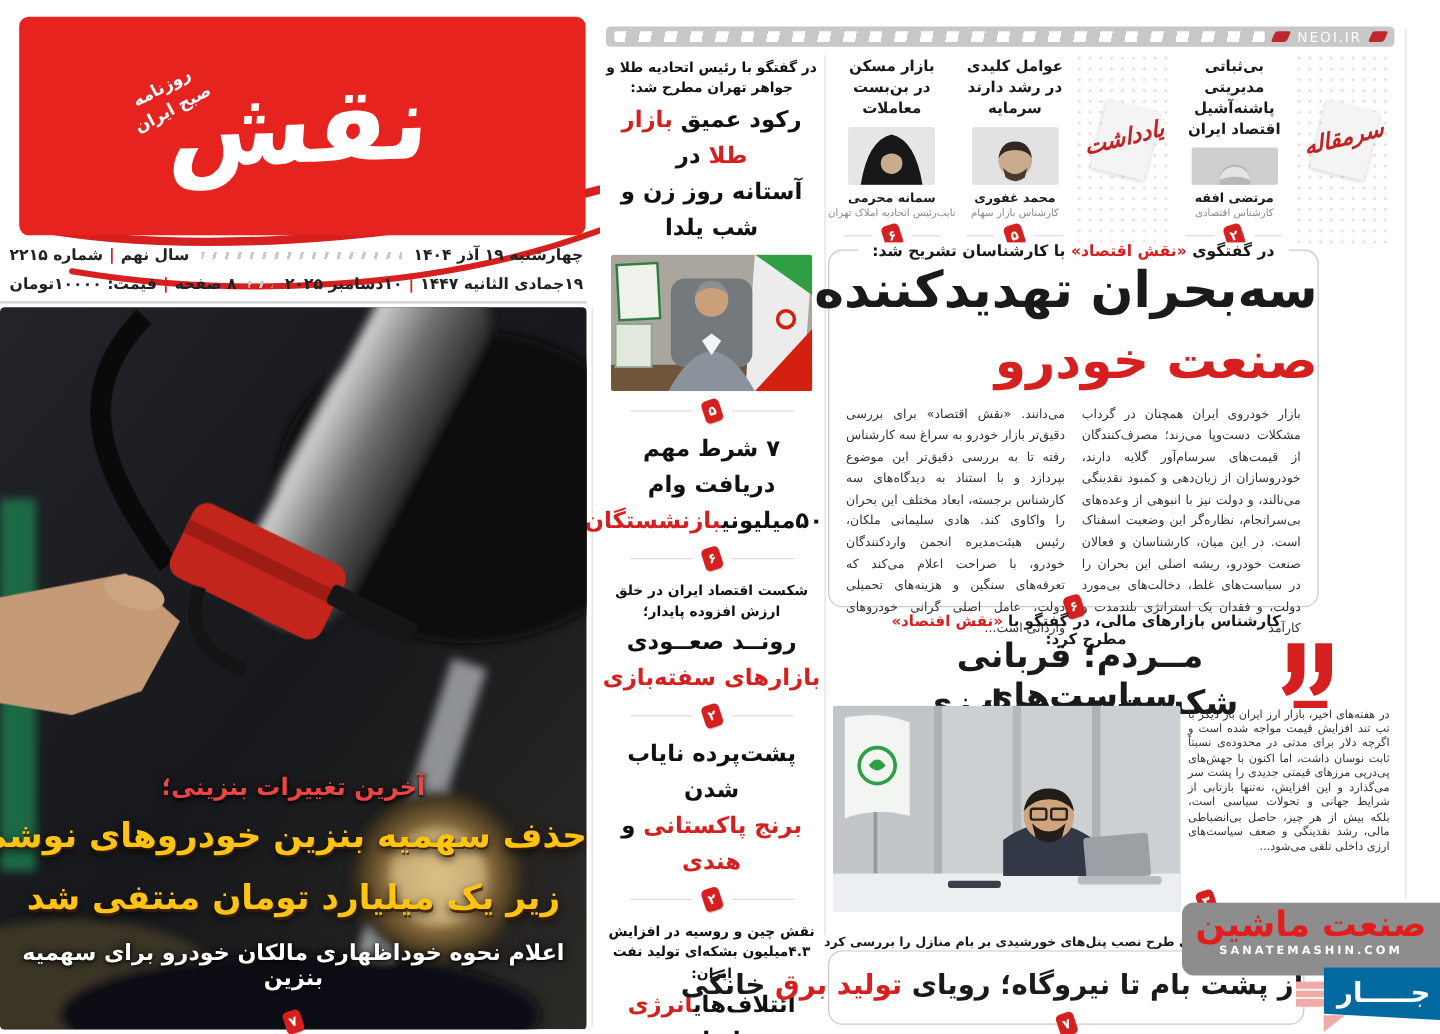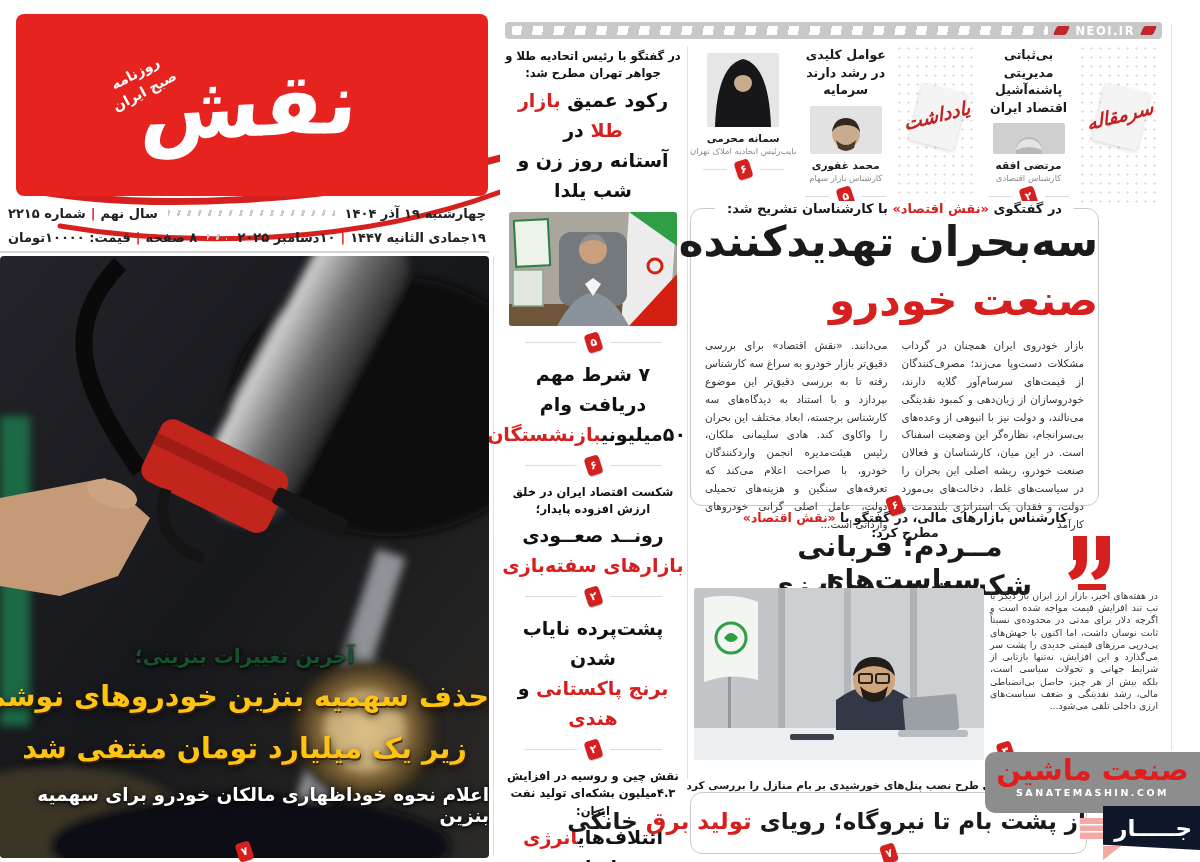--- a/index.html
+++ b/index.html
@@ -27,21 +27,21 @@
   .tagline{display:flex;align-items:center;justify-content:center;gap:9px;margin:7px 0;}
   .tagline .rule{width:52px;height:1px;background:#dcdcdc;}
   .tag{display:inline-block;width:15px;height:19px;background:#d6201f;border-radius:4px;
        transform:rotate(-18deg);color:#fff;font-size:11px;font-weight:bold;text-align:center;
        line-height:19px;font-style:normal;box-shadow:0 1px 1px rgba(0,0,0,.25);}
   .tag::after{content:"";position:absolute;}
   
   .neoi{position:absolute;left:505px;top:22px;width:657px;height:17px;background:#c8c8c8;
         border-radius:4px;display:flex;align-items:center;padding:0 7px;gap:7px;box-sizing:border-box;}
   .neoi .rtag{width:13px;height:9px;background:#c0272d;transform:skewX(-24deg);border-radius:2px;}
-  .neoi .lbl{color:#fff;font-size:11.5px;font-weight:bold;letter-spacing:1.5px;direction:ltr;}
+  .neoi .lbl{color:#fff;font-size:11.5px;font-weight:normal;letter-spacing:1.5px;direction:ltr;}
   .neoi .dashes{flex:1;height:9px;border-radius:2px;
         background:repeating-linear-gradient(100deg,#fff 0 10px,transparent 10px 21px);}
   
   .oprow{position:absolute;left:690px;top:44px;width:472px;height:162px;display:flex;gap:6px;}
   .op-label{width:84px;position:relative;background-image:radial-gradient(#eed9d9 1.1px,transparent 1.2px);
             background-size:9px 9px;}
   .op-page{position:absolute;left:20px;top:44px;width:46px;height:58px;background:#f4f4f4;
            box-shadow:0 1px 4px rgba(0,0,0,.18);transform:rotate(14deg);}
   .op-word{position:absolute;width:100%;top:60px;text-align:center;color:#c42222;font-weight:bold;
            font-size:19px;font-style:italic;transform:rotate(-14deg) skewX(-6deg);}
@@ -79,43 +79,43 @@
              text-align:justify;color:#333;}
   .curr-tag{position:absolute;left:308px;top:228px;}
   
   .brandbox{position:absolute;left:985px;top:752px;width:215px;height:61px;background:#8d8d8d;
             border-radius:10px 0 0 10px;z-index:5;text-align:center;padding-top:2px;box-sizing:border-box;}
   .brand-name{font-size:29px;font-weight:bold;color:#e11d1d;line-height:1.15;}
   .brand-site{font-size:9.5px;font-weight:bold;color:#fff;letter-spacing:2.5px;direction:ltr;}
   .jar-band{position:absolute;left:1080px;top:818px;width:120px;height:21px;background:#f2aaa5;z-index:4;
             background-image:linear-gradient(#fff,#fff),linear-gradient(#fff,#fff);
             background-size:100% 1.5px;background-repeat:no-repeat;background-position:0 6px,0 13px;}
-  .jar-flag{position:absolute;left:1103px;top:806px;width:97px;height:44px;background:#0f172a;z-index:6;
+  .jar-flag{position:absolute;left:1103px;top:806px;width:97px;height:44px;background:#0369a1;z-index:6;
             color:#fff;font-size:23px;font-weight:bold;line-height:44px;padding-right:8px;box-sizing:border-box;
             clip-path:polygon(0 0,100% 0,100% 100%,0 88%);}
   .jar-tri{position:absolute;left:1103px;top:846px;width:0;height:0;z-index:6;
            border-top:14px solid #f2aaa5;border-right:18px solid transparent;}
   
   .solar{position:absolute;left:690px;top:792px;width:397px;height:62px;border:1.5px solid #c9c9c9;
          border-radius:12px;box-sizing:border-box;background:#fff;}
   .solar-kick{position:absolute;top:-14px;left:-20px;width:460px;text-align:center;font-size:10.5px;
               font-weight:bold;}
   .solar-kick span.inner{background:#fff;padding:0 8px;}
   .solar-h{margin-top:15px;text-align:center;font-size:23px;font-weight:bold;white-space:nowrap;}
   
   .fuel{position:absolute;left:0;top:256px;width:489px;height:602px;border-radius:4px;overflow:hidden;}
   .fuel svg{position:absolute;inset:0;}
   .ov{position:absolute;left:0;width:100%;text-align:center;}
-  .ov-kick{top:388px;font-size:20px;font-weight:bold;color:#14532d;
+  .ov-kick{top:388px;font-size:20px;font-weight:bold;color:#ef4444;
            text-shadow:0 1px 3px #000,0 0 8px rgba(0,0,0,.9);}
   .ov-h{font-size:28.5px;font-weight:bold;color:#ffc412;white-space:nowrap;
         text-shadow:1px 2px 0 rgba(60,30,0,.85),0 3px 8px rgba(0,0,0,.8);}
   .ov-h1{top:424px;} .ov-h2{top:476px;}
   .ov-sub{top:528px;font-size:18.5px;font-weight:bold;color:#fff;
-          text-shadow:0 1px 3px #000,0 0 8px rgba(0,0,0,.9);text-align:right;}
+          text-shadow:0 1px 3px #000,0 0 8px rgba(0,0,0,.9);}
   .fuel-tag{position:absolute;left:237px;top:840px;z-index:3;}
 </style>
 </head>
 <body>
 
 <div class="page">
 
   <svg class="mast-swoosh" viewBox="0 0 500 110">
     <path d="M500 8 C 330 55, 140 62, 20 38" stroke="#d6201f" stroke-width="7" fill="none" stroke-linecap="round"></path>
     <path d="M500 42 C 360 94, 190 98, 60 76" stroke="#d6201f" stroke-width="5" fill="none" stroke-linecap="round"></path>
@@ -203,20 +203,24 @@
       </div>
       <div class="op-name">محمد غفوری</div>
       <div class="op-role">کارشناس بازار سهام</div>
       <span class="tagline">
           <i class="rule"></i>
           <b class="tag">۵</b>
           <i class="rule"></i>
         </span>
     </div>
     <div class="op-card">
+      <div class="op-title">
+        <span style="display:block">بازار مسکن</span>
+        <span style="display:block">در بن‌بست معاملات</span>
+      </div>
       <div class="op-photo">
         <svg viewBox="0 0 72 74" width="72" height="74">
             <rect width="72" height="74" fill="#e6e6e6"></rect>
             <path d="M36 6 q26 6 28 68 l-56 0 q2 -62 28 -68z" fill="#17171a"></path>
             <circle cx="36" cy="30" r="9" fill="#c9ab8d"></circle>
             <path d="M27 26 q9 -8 18 0 l0 -4 q-9 -8 -18 0z" fill="#17171a"></path>
           </svg>
       </div>
       <div class="op-name">سمانه محرمی</div>
       <div class="op-role">نایب‌رئیس اتحادیه املاک تهران</div>

